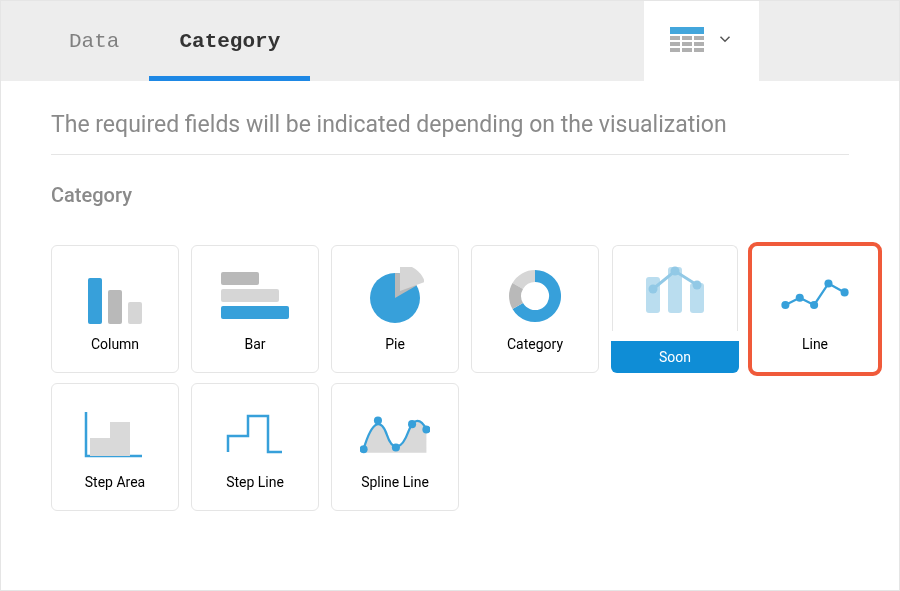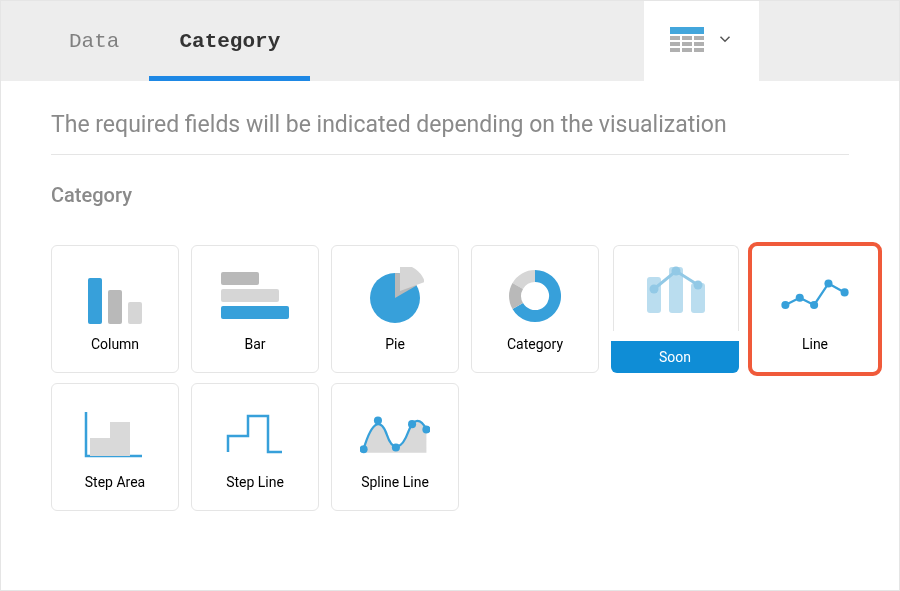--- a/index.html
+++ b/index.html
@@ -120,21 +120,20 @@
       color: #000000;
     }
     .tile.highlight {
       outline: 4px solid #f05a3a;
       outline-offset: -1px;
     }
     .tile.soon {
       border: none;
       background: transparent;
       padding: 0;
-      align-items: flex-end;
     }
     .soon-top {
       width: 126px;
       height: 93px;
       background: #ffffff;
       border: 1px solid #e5e5e5;
       border-bottom: none;
       border-radius: 6px 6px 0 0;
       display: flex;
       align-items: center;

